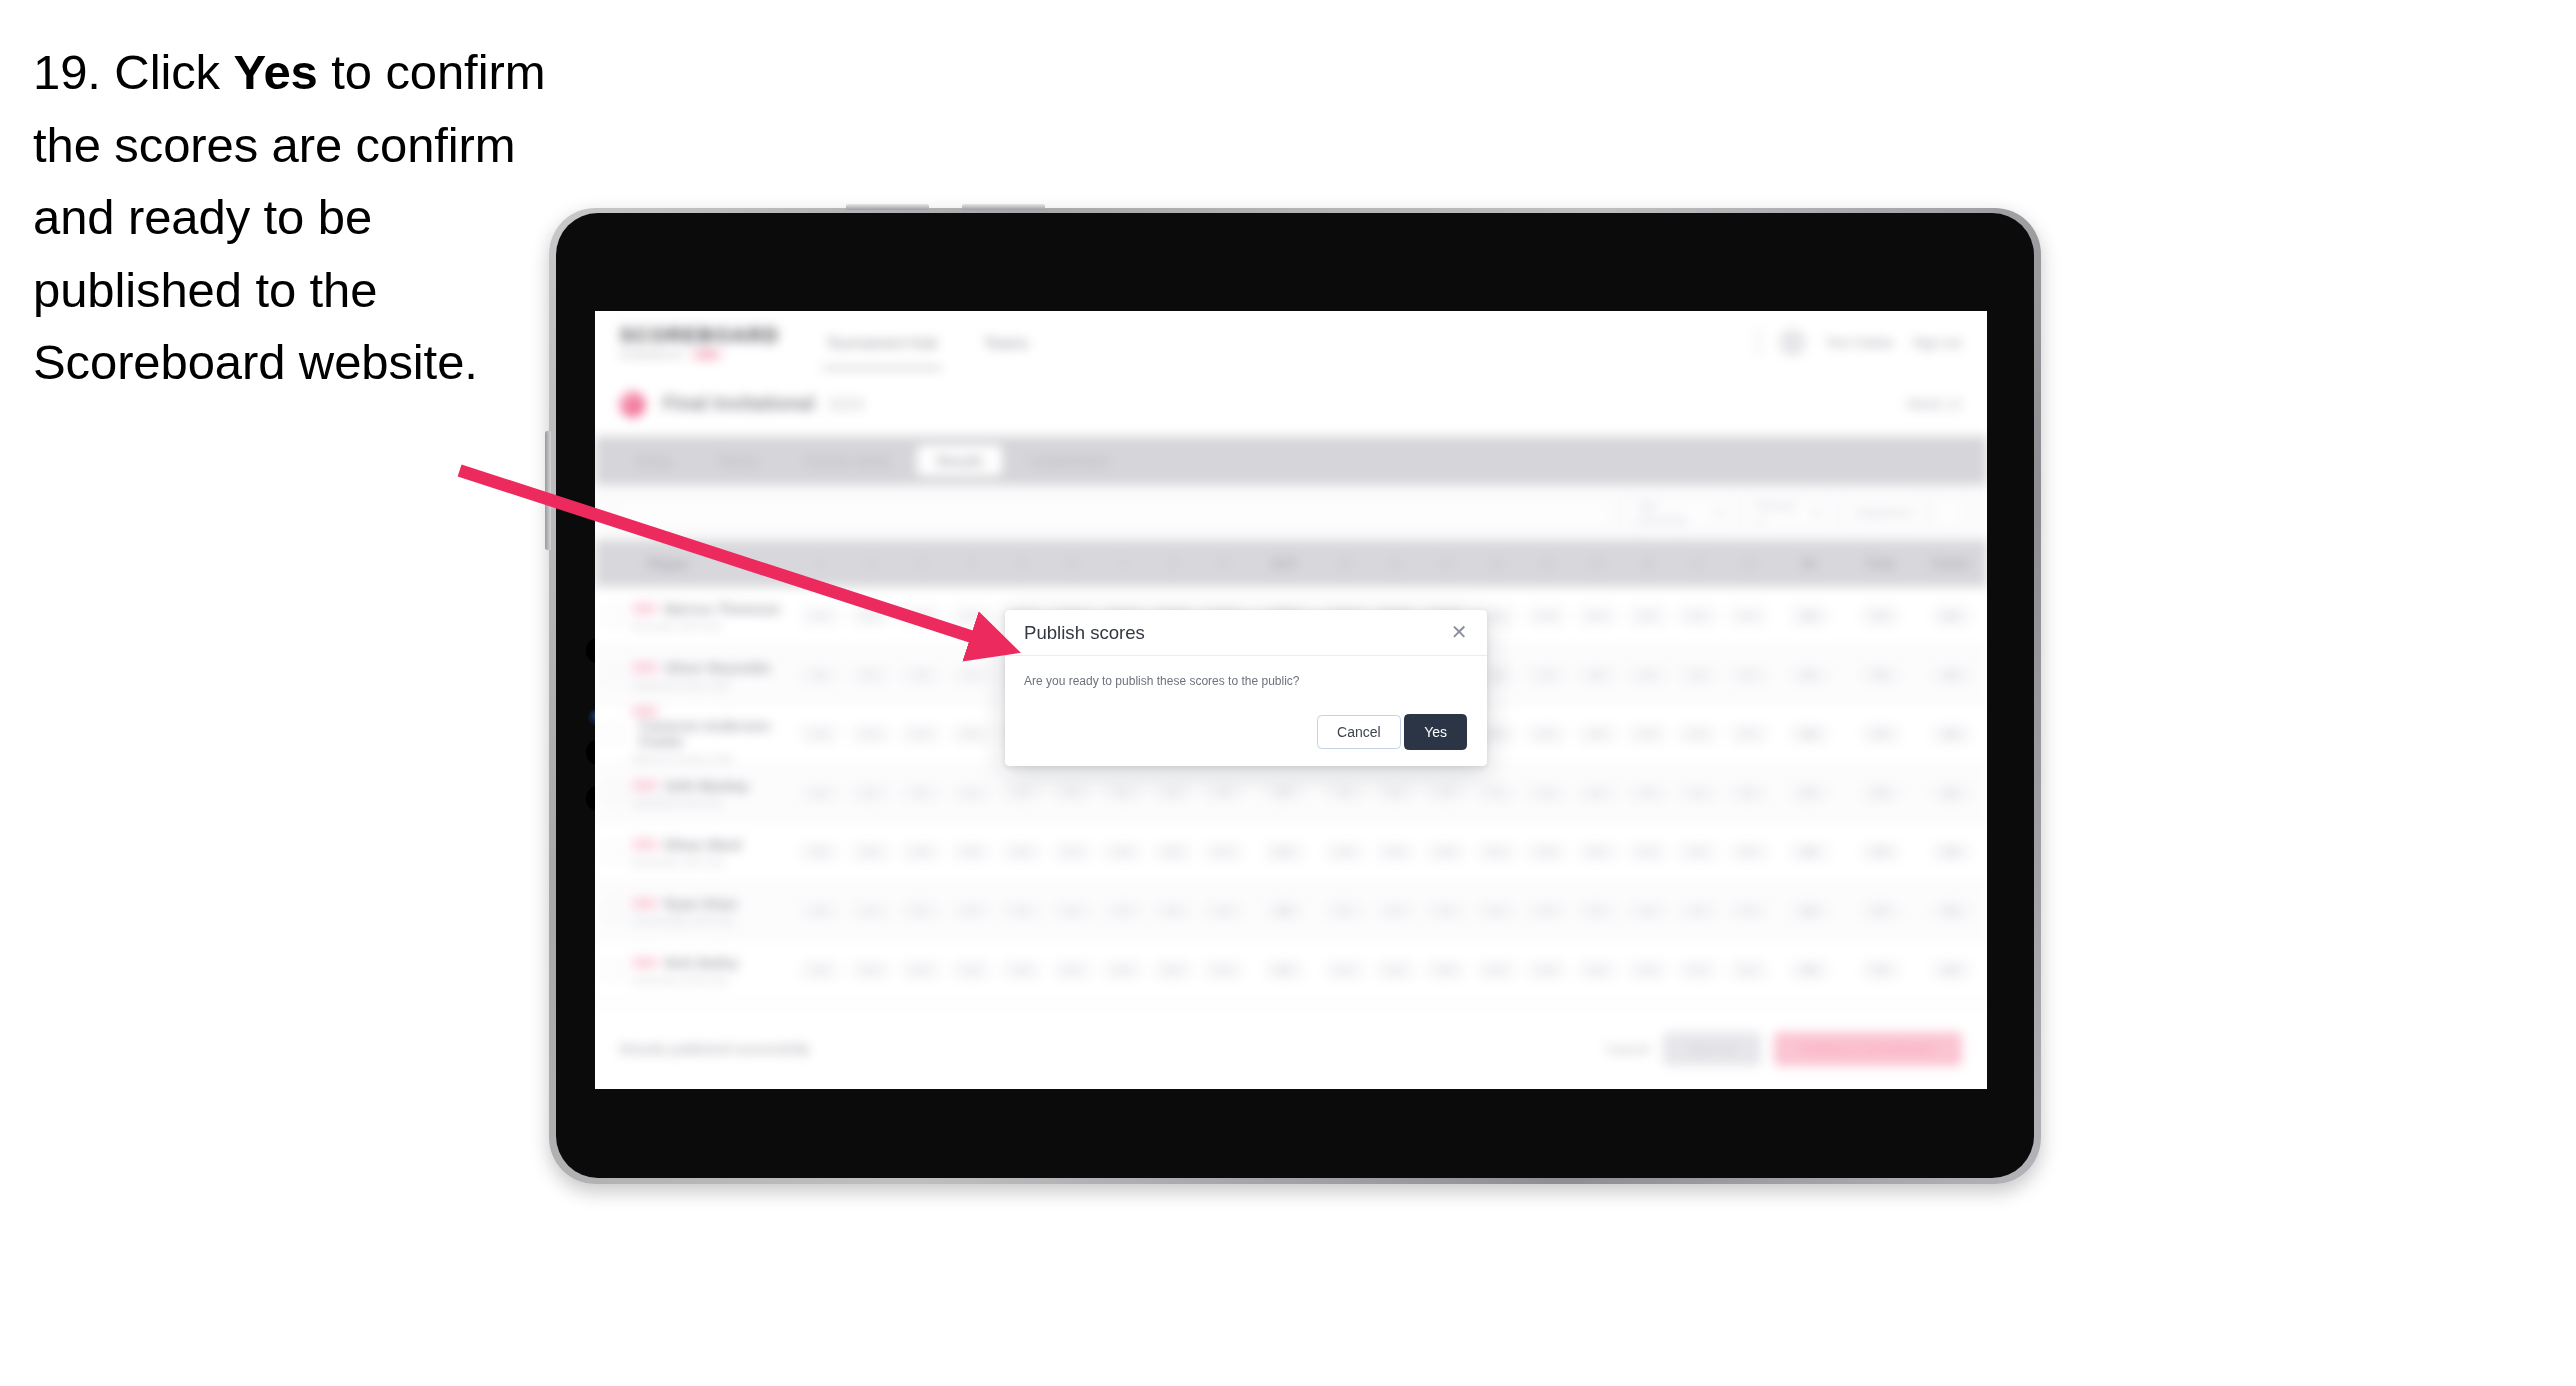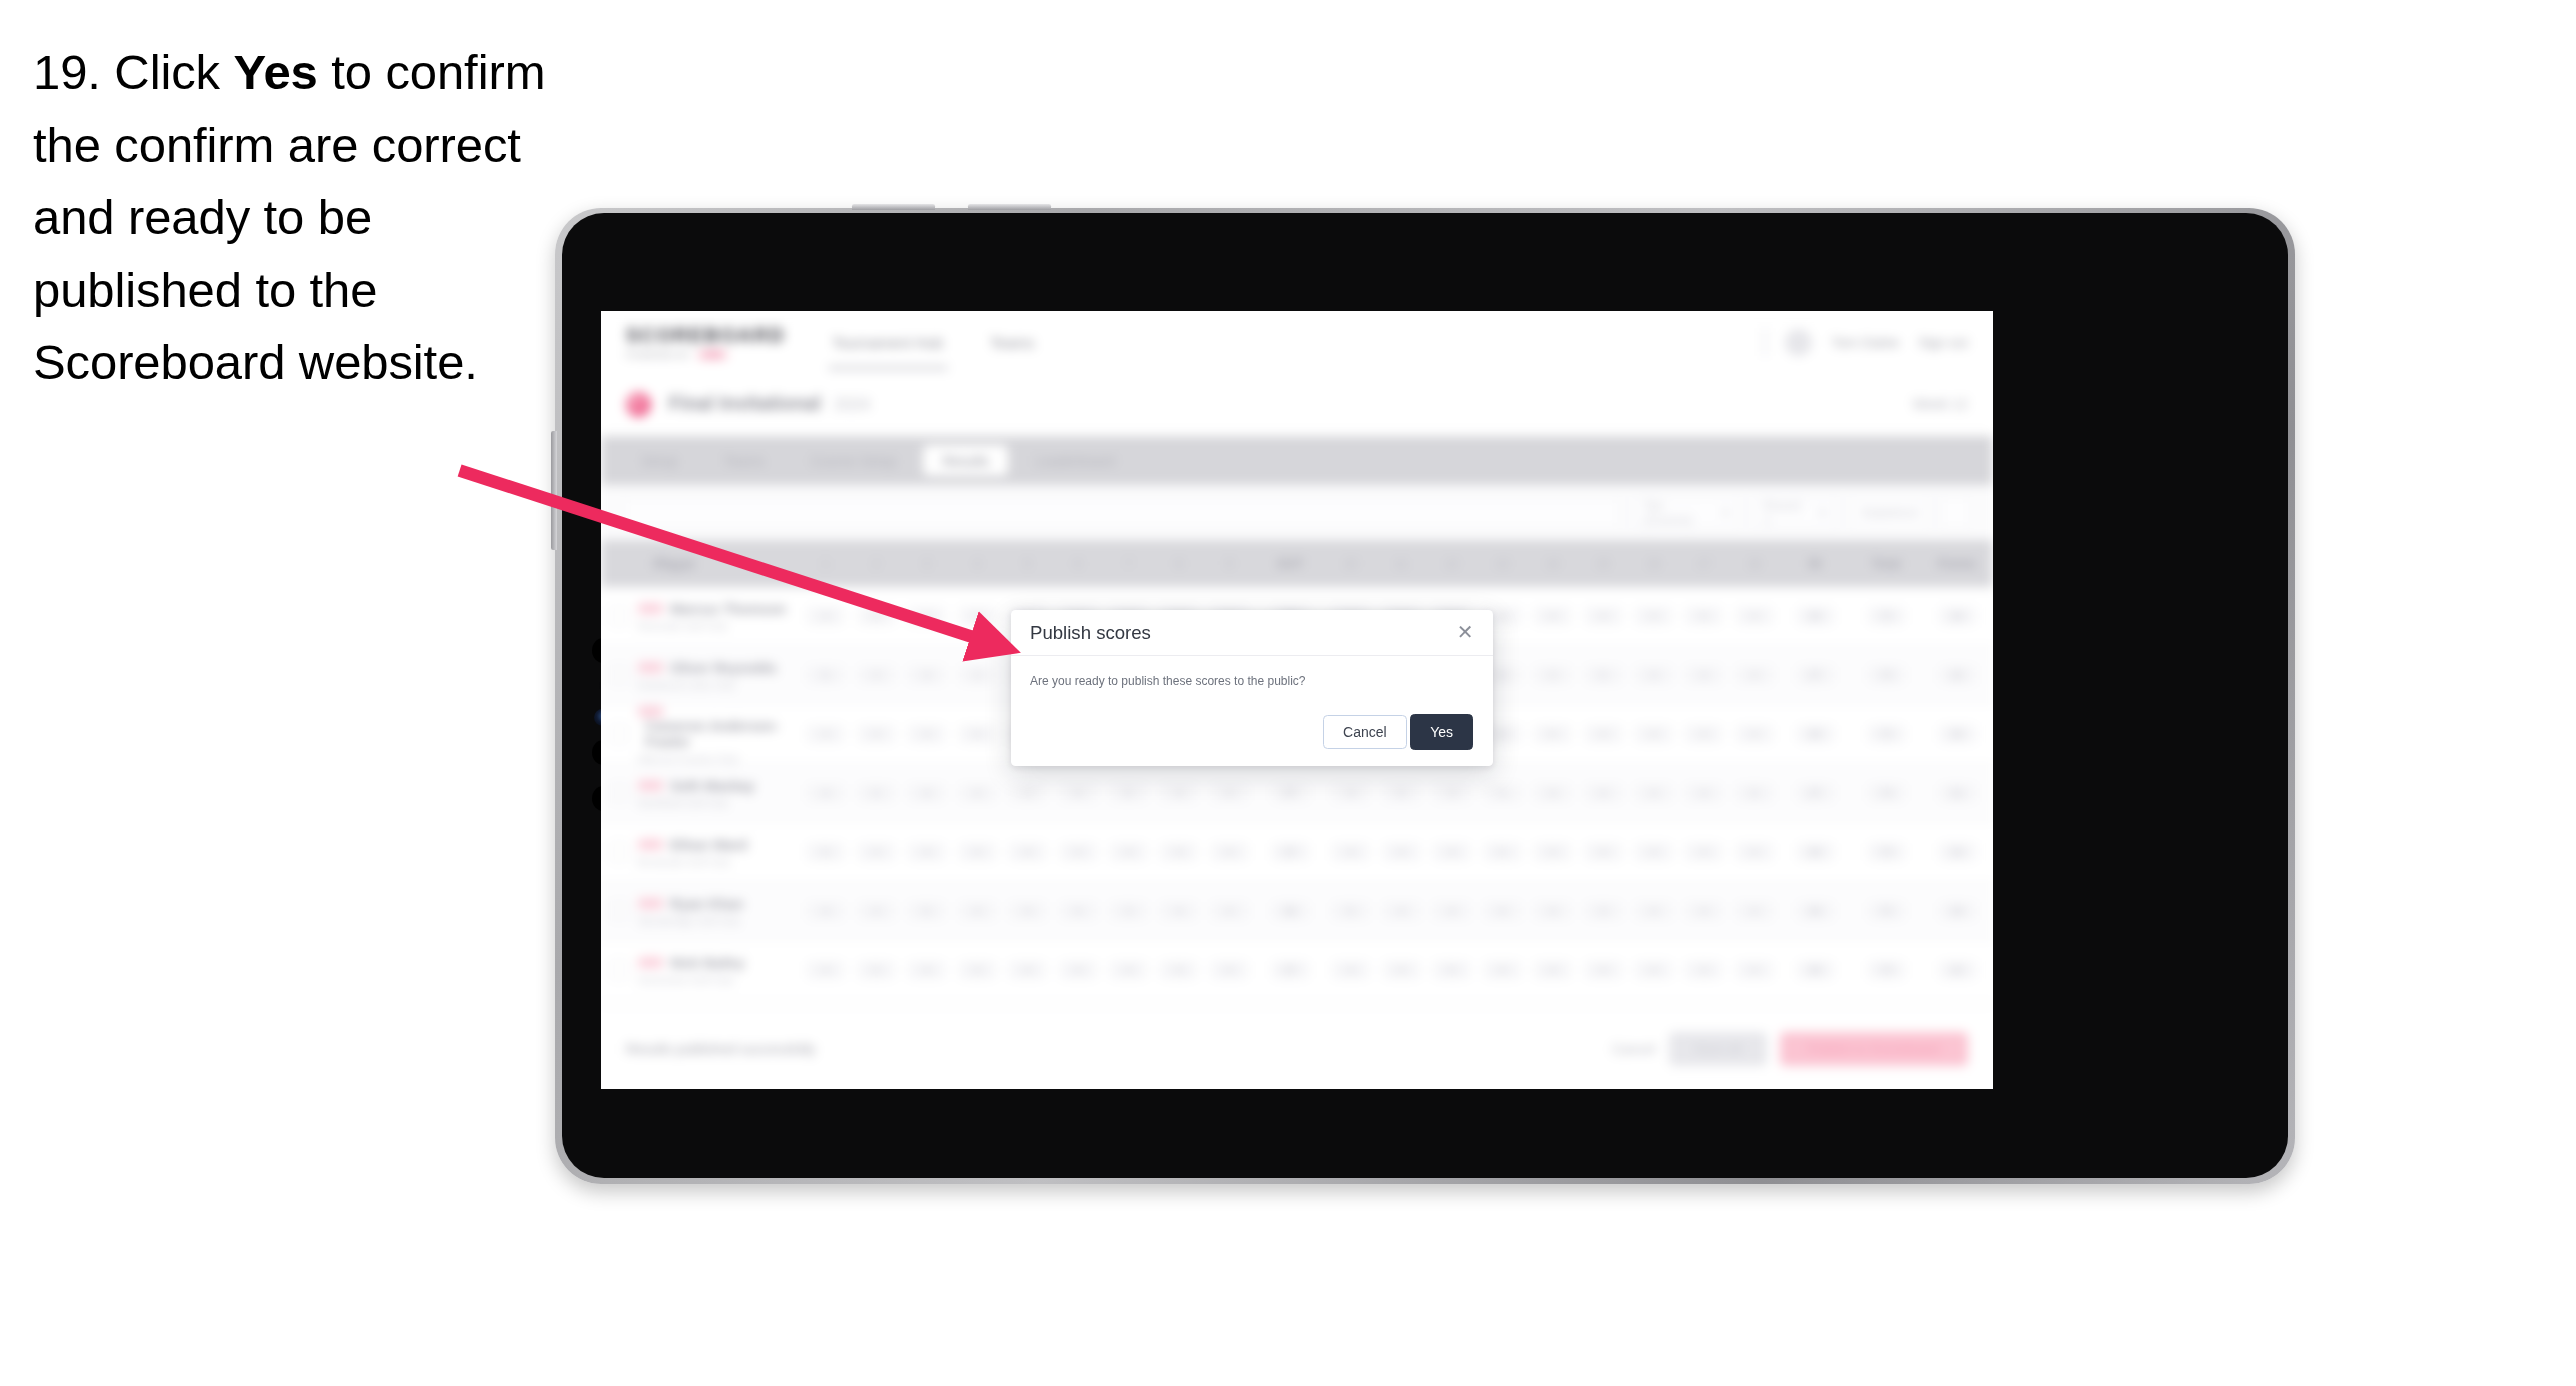--- a/index.html
+++ b/index.html
@@ -27,23 +27,22 @@
     color: #000000;
     letter-spacing: -0.1px;
   }
   #instruction .strong { font-weight: bold; }
 
   
   #tablet {
     position: absolute;
     left: 549px;
     top: 208px;
-    width: 1740px;
+    width: 1492px;
     height: 976px;
-    margin-left: 6px;
   }
   
   #tablet-bezel {
     position: absolute;
     inset: 0;
     border-radius: 46px;
     background: linear-gradient(125deg,#c9c9cb 0%, #a9a9ac 22%, #bfbfc2 48%, #8f8f93 78%, #b5b5b9 100%);
     box-shadow: 0 7.4px 19.3px rgba(0,0,0,0.22);
   }
   
@@ -252,21 +251,21 @@
   
   #arrow { position:absolute; left:0; top:0; width:2576px; height:1386px; pointer-events:none; }
 </style>
 </head>
 <body>
 
 <div id="instruction">
   <span>19.</span>
   <span>Click</span>
   <span class="strong">Yes</span>
-  <span>to confirm the confirm are correct and ready to be published to the Scoreboard website.</span>
+  <span>to confirm the scores are confirm and ready to be published to the Scoreboard website.</span>
 </div>
 
 <div id="tablet">
   <div id="tablet-bezel"></div>
   <div class="edge-btn" id="edge-btn-1"></div>
   <div class="edge-btn" id="edge-btn-2"></div>
   <div id="side-btn"></div>
 
   <div id="tablet-frame">
     <div class="sensor" id="sensor-cam-1"></div>

